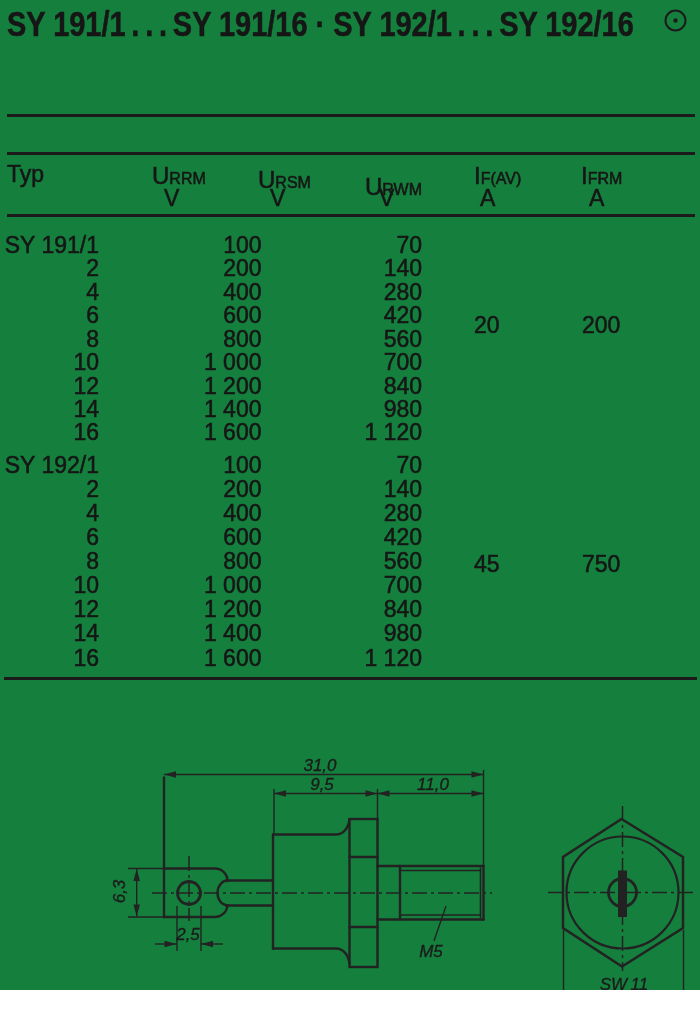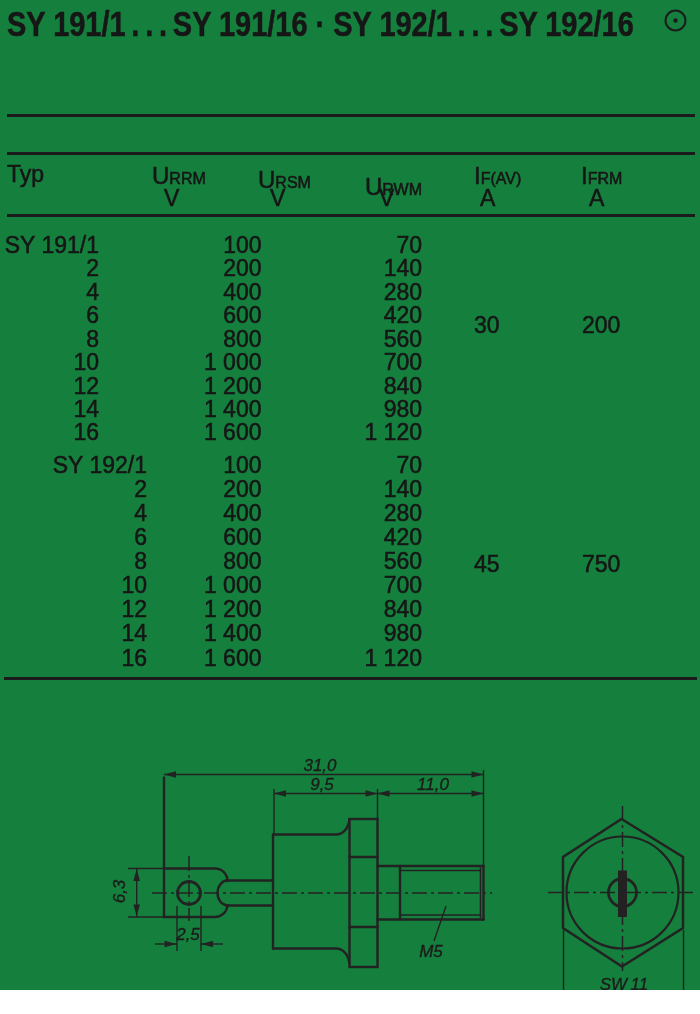--- a/index.html
+++ b/index.html
@@ -59,24 +59,24 @@
 1 600</div>
   <div class="col" style="left:320px;top:233.8px;width:102px;line-height:23.46px;">70
 140
 280
 420
 560
 700
 840
 980
 1 120</div>
-  <div class="abs" style="left:474px;top:312.4px;font-size:23px;">30</div>
+  <div class="abs" style="left:474px;top:312.4px;font-size:23px;">20</div>
   <div class="abs" style="left:582px;top:312.4px;font-size:23px;">200</div>
 
-  <div class="col" style="left:0px;top:452.8px;width:99px;line-height:24.1px;padding-left:48px;">SY 192/1
+  <div class="col" style="left:0px;top:452.8px;width:99px;line-height:24.1px;">SY 192/1
 2
 4
 6
 8
 10
 12
 14
 16</div>
   <div class="col" style="left:160px;top:452.8px;width:101.5px;line-height:24.1px;">100
 200

